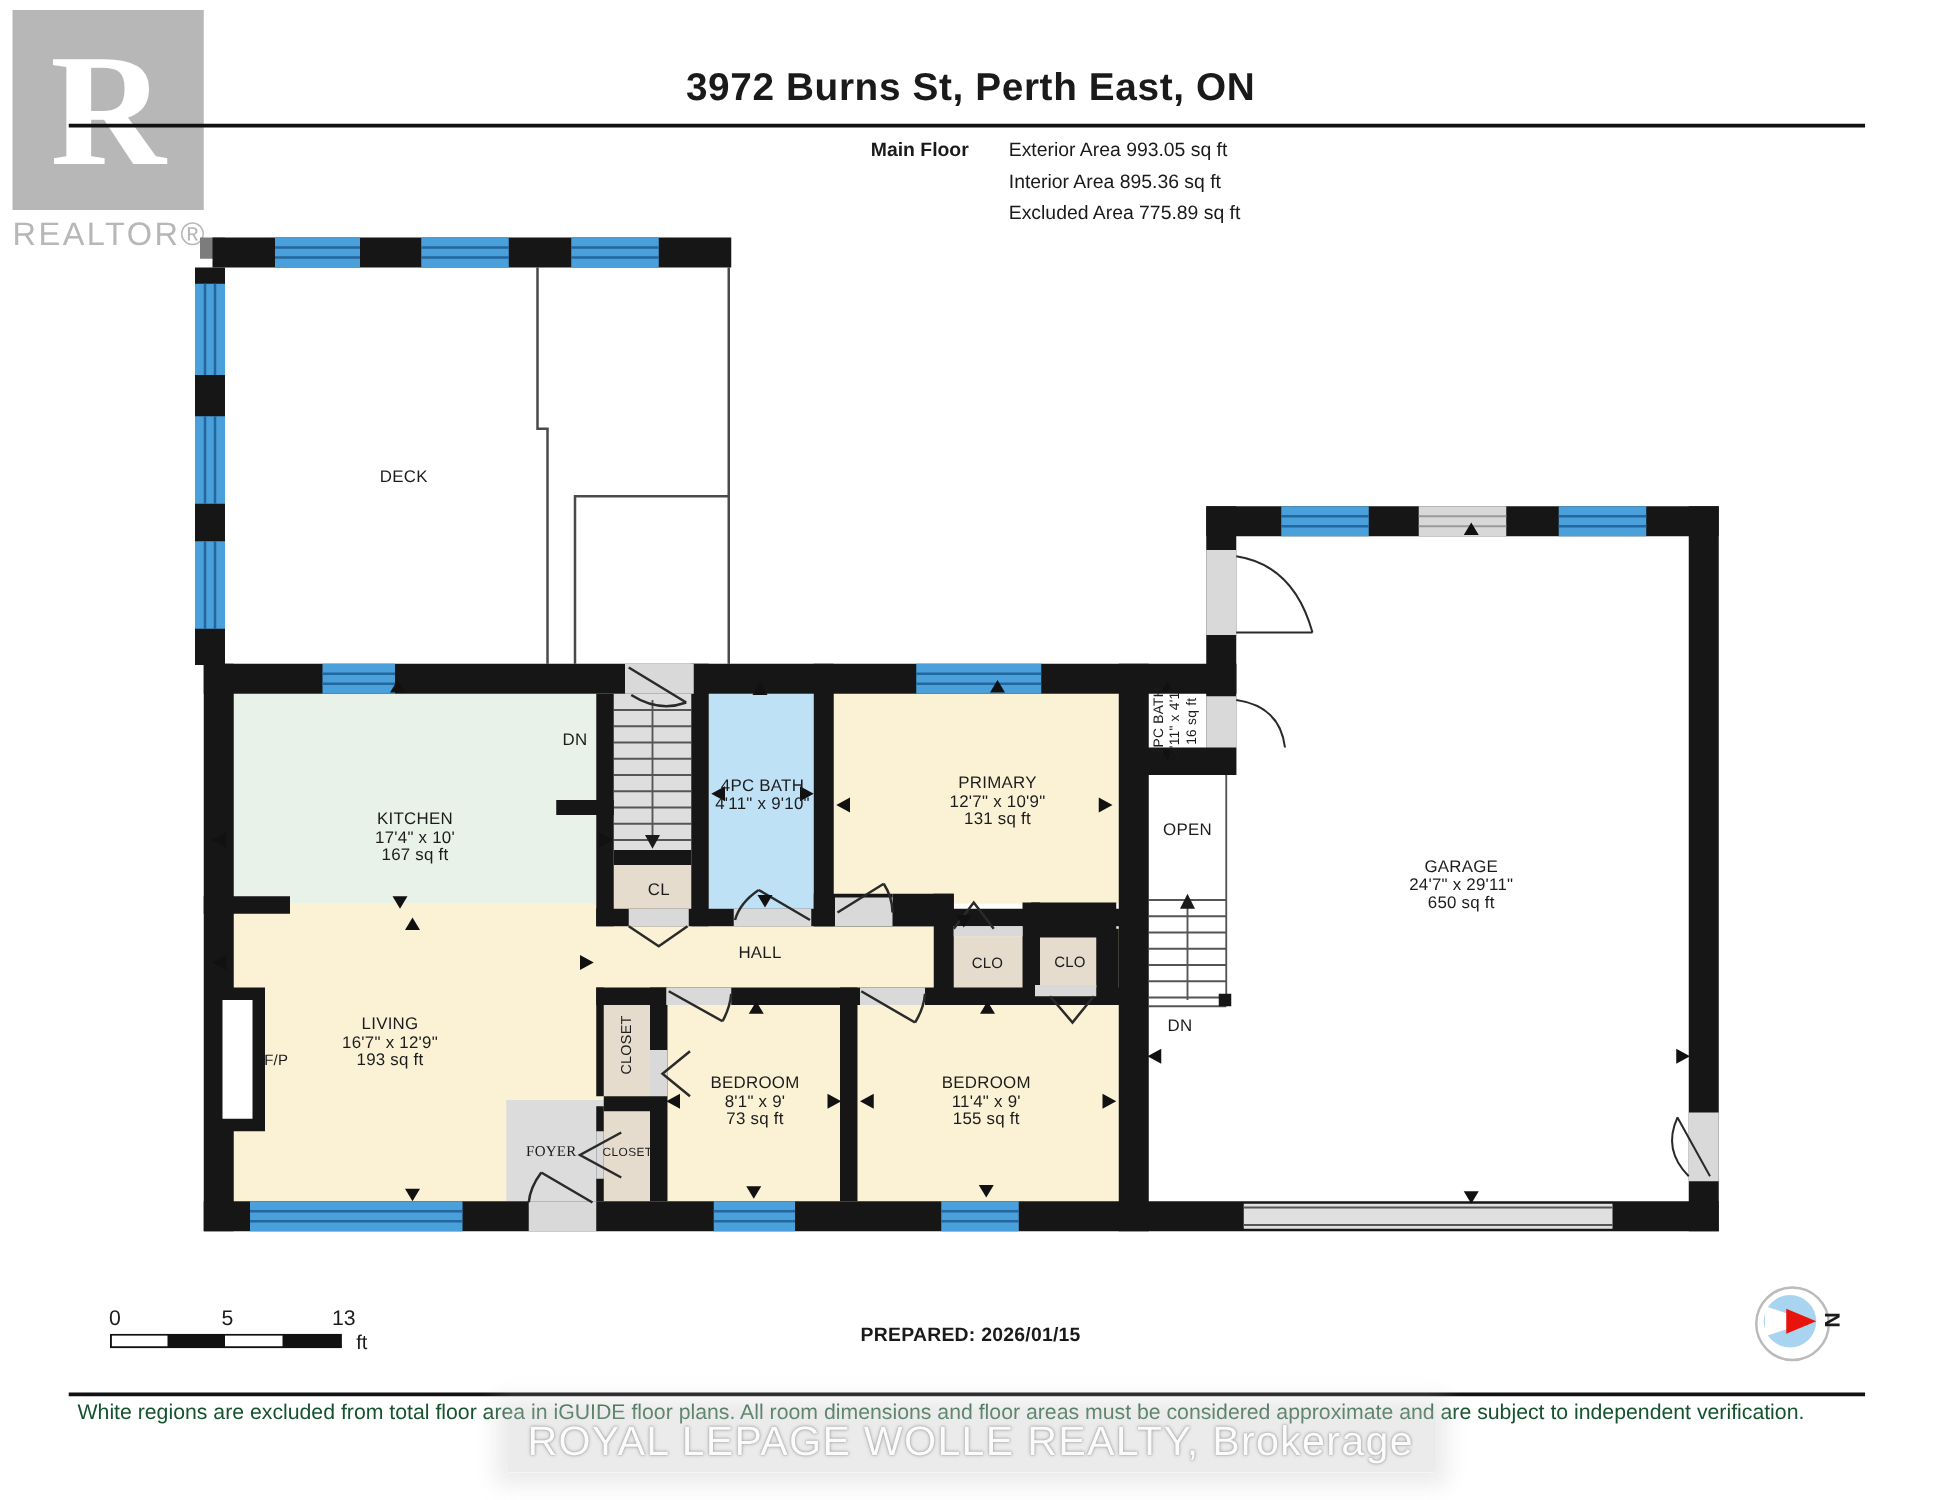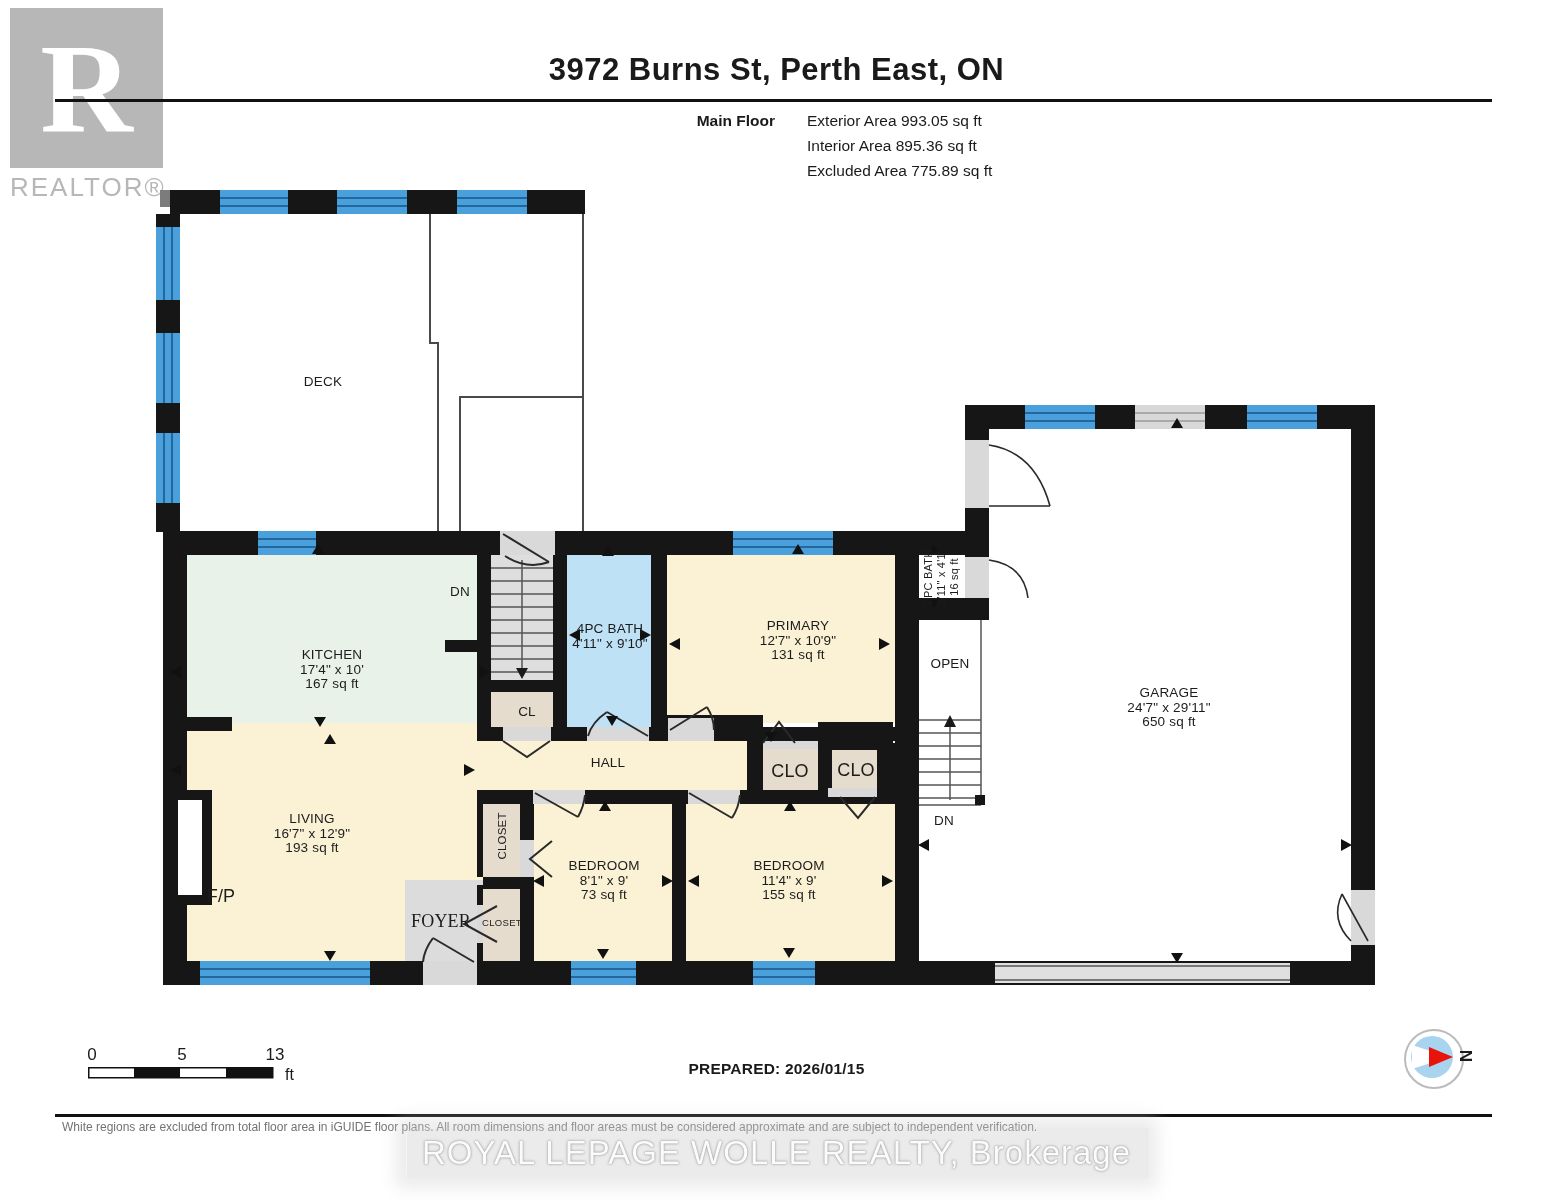--- a/index.html
+++ b/index.html
@@ -14,29 +14,29 @@
   .logo-word{position:absolute;left:10px;top:172px;font-size:26px;letter-spacing:2px;color:#b7b7b7;font-weight:400;}
   .title{position:absolute;left:0;top:52px;width:1553px;text-align:center;
          font-size:31px;font-weight:bold;letter-spacing:.5px;}
   .hr{position:absolute;left:55px;width:1437px;height:3px;background:#111;}
   .areas{position:absolute;left:560px;top:108px;display:flex;gap:32px;font-size:15.5px;line-height:25px;}
   .areas .lbl{width:215px;text-align:right;font-weight:bold;}
   
   .rlabel{position:absolute;transform:translate(-50%,-50%);text-align:center;
           font-size:13.5px;line-height:14.5px;letter-spacing:.2px;color:#1c1c1c;white-space:nowrap;}
   .rot{transform:translate(-50%,-50%) rotate(-90deg);}
-  .sm{font-size:18px;}
+  .sm{font-size:12px;}
   .xs{font-size:9.5px;letter-spacing:.3px;}
   .bath2{font-size:11px;line-height:13px;}
   
   .scale-num{position:absolute;font-size:17px;transform:translate(-50%,0);}
   .scale-unit{position:absolute;font-size:16px;}
   .prepared{position:absolute;left:0;top:1060px;width:1553px;text-align:center;
             font-size:15.5px;font-weight:600;letter-spacing:.2px;}
-  .disclaimer{position:absolute;left:62px;top:1120px;font-size:12px;color:#737373;}
+  .disclaimer{position:absolute;left:62px;top:1120px;font-size:17px;color:#14532d;}
   .watermark{position:absolute;left:50%;top:1128px;transform:translateX(-50%);
              white-space:nowrap;font-size:33px;letter-spacing:1px;color:#fbfbfb;
              background:rgba(208,208,208,.42);padding:6px 16px;
              box-shadow:0 0 16px 10px rgba(208,208,208,.42);
              text-shadow:0 0 3px #9f9f9f,0 0 1px #8a8a8a;}
   .compass{position:absolute;left:1404px;top:1029px;width:56px;height:56px;border:2px solid #bbbbbb;
            border-radius:50%;background:#ffffff;}
   .compass-n{position:absolute;left:1459px;top:1046px;font-size:17px;font-weight:bold;
              transform:rotate(90deg);}
 </style>
@@ -285,21 +285,21 @@
   </div>
 
   <div class="rlabel" style="left:608px;top:763px;">HALL</div>
   <div class="rlabel" style="left:950px;top:664px;">OPEN</div>
   <div class="rlabel sm" style="left:441px;top:921px;font-family:Liberation Serif, serif;">FOYER</div>
   <div class="rlabel" style="left:527px;top:712px;">CL</div>
   <div class="rlabel sm" style="left:790px;top:771px;">CLO</div>
   <div class="rlabel sm" style="left:856px;top:770px;">CLO</div>
   <div class="rlabel rot" style="left:502px;top:836px;font-size:11.5px;">CLOSET</div>
   <div class="rlabel xs" style="left:502px;top:923px;">CLOSET</div>
-  <div class="rlabel sm" style="left:221px;top:848px;margin-top:48px;">F/P</div>
+  <div class="rlabel sm" style="left:221px;top:848px;">F/P</div>
   <div class="rlabel" style="left:460px;top:592px;">DN</div>
   <div class="rlabel" style="left:944px;top:821px;">DN</div>
 
   <div>
     <div class="scale-num" style="left:92px;top:1045px;">0</div>
     <div class="scale-num" style="left:182px;top:1045px;">5</div>
     <div class="scale-num" style="left:275px;top:1045px;">13</div>
     <svg class="abs" style="left:88px;top:1067px;" width="190" height="12">
       <rect x="0.75" y="0.75" width="184" height="10" fill="#ffffff" stroke="#111" stroke-width="1.5"></rect>
       <rect x="46" y="0.75" width="46" height="10" fill="#111"></rect>

